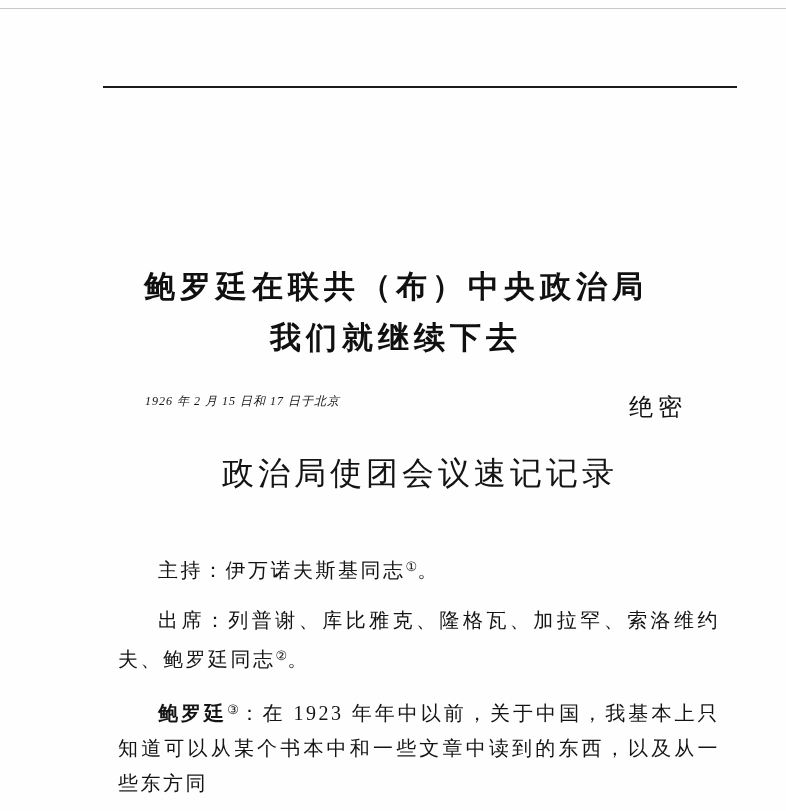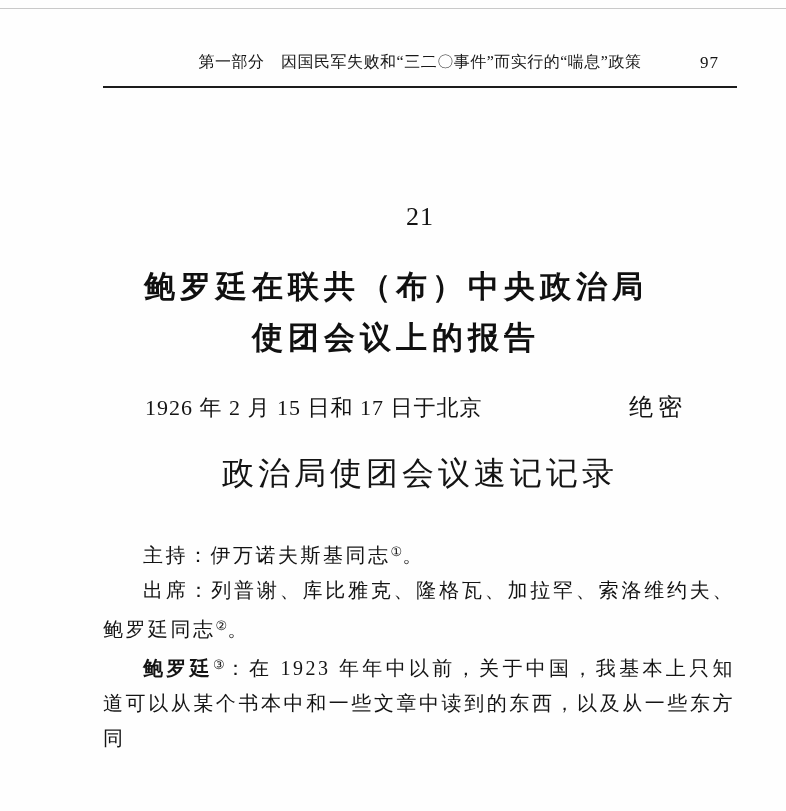--- a/index.html
+++ b/index.html
@@ -80,23 +80,24 @@
     position: absolute;
     top: 391px;
     left: 103px;
     width: 634px;
     height: 26px;
   }
   .dateline {
     position: absolute;
     left: 42px;
     top: 2px;
-    font-size: 22px;
+    font-size: 12px;
     letter-spacing: 1px;
     white-space: nowrap;
+    font-style: italic;
   }
   .classification {
     position: absolute;
     right: 50px;
     top: 0;
     font-size: 24px;
     letter-spacing: 5px;
     white-space: nowrap;
   }
   .document-subtitle {
@@ -114,52 +115,47 @@
     position: absolute;
     top: 534px;
     left: 103px;
     width: 632px;
     font-size: 20px;
     line-height: 35px;
     letter-spacing: 2.5px;
     text-align: justify;
   }
   .para {
-    margin: 0;
+    margin: 15px;
     text-indent: 2em;
   }
   .speaker {
     font-weight: bold;
     font-family: "Liberation Sans", "DejaVu Sans", sans-serif;
   }
   .sup {
     font-size: 13px;
     vertical-align: 6px;
     letter-spacing: 0;
   }
 </style>
 </head>
 <body>
 
 <div class="page">
 
   <div class="scan-edge-line"></div>
 
-  <div class="page-header">
-    <div class="running-head">第一部分　因国民军失败和“三二〇事件”而实行的“喘息”政策</div>
-    <div class="page-number">97</div>
-  </div>
 
   <div class="header-rule"></div>
 
-  <div class="doc-number">21</div>
 
   <div class="document-title">
     <div>鲍罗廷在联共（布）中央政治局</div>
-    <div>使团会议上的报告</div>
+    <div>我们就继续下去</div>
   </div>
 
   <div class="dateline-row">
     <span class="dateline">1926 年 2 月 15 日和 17 日于北京</span>
     <span class="classification">绝密</span>
   </div>
 
   <h2 class="document-subtitle">政治局使团会议速记记录</h2>
 
   <div class="document-body" id="body-paragraphs">

